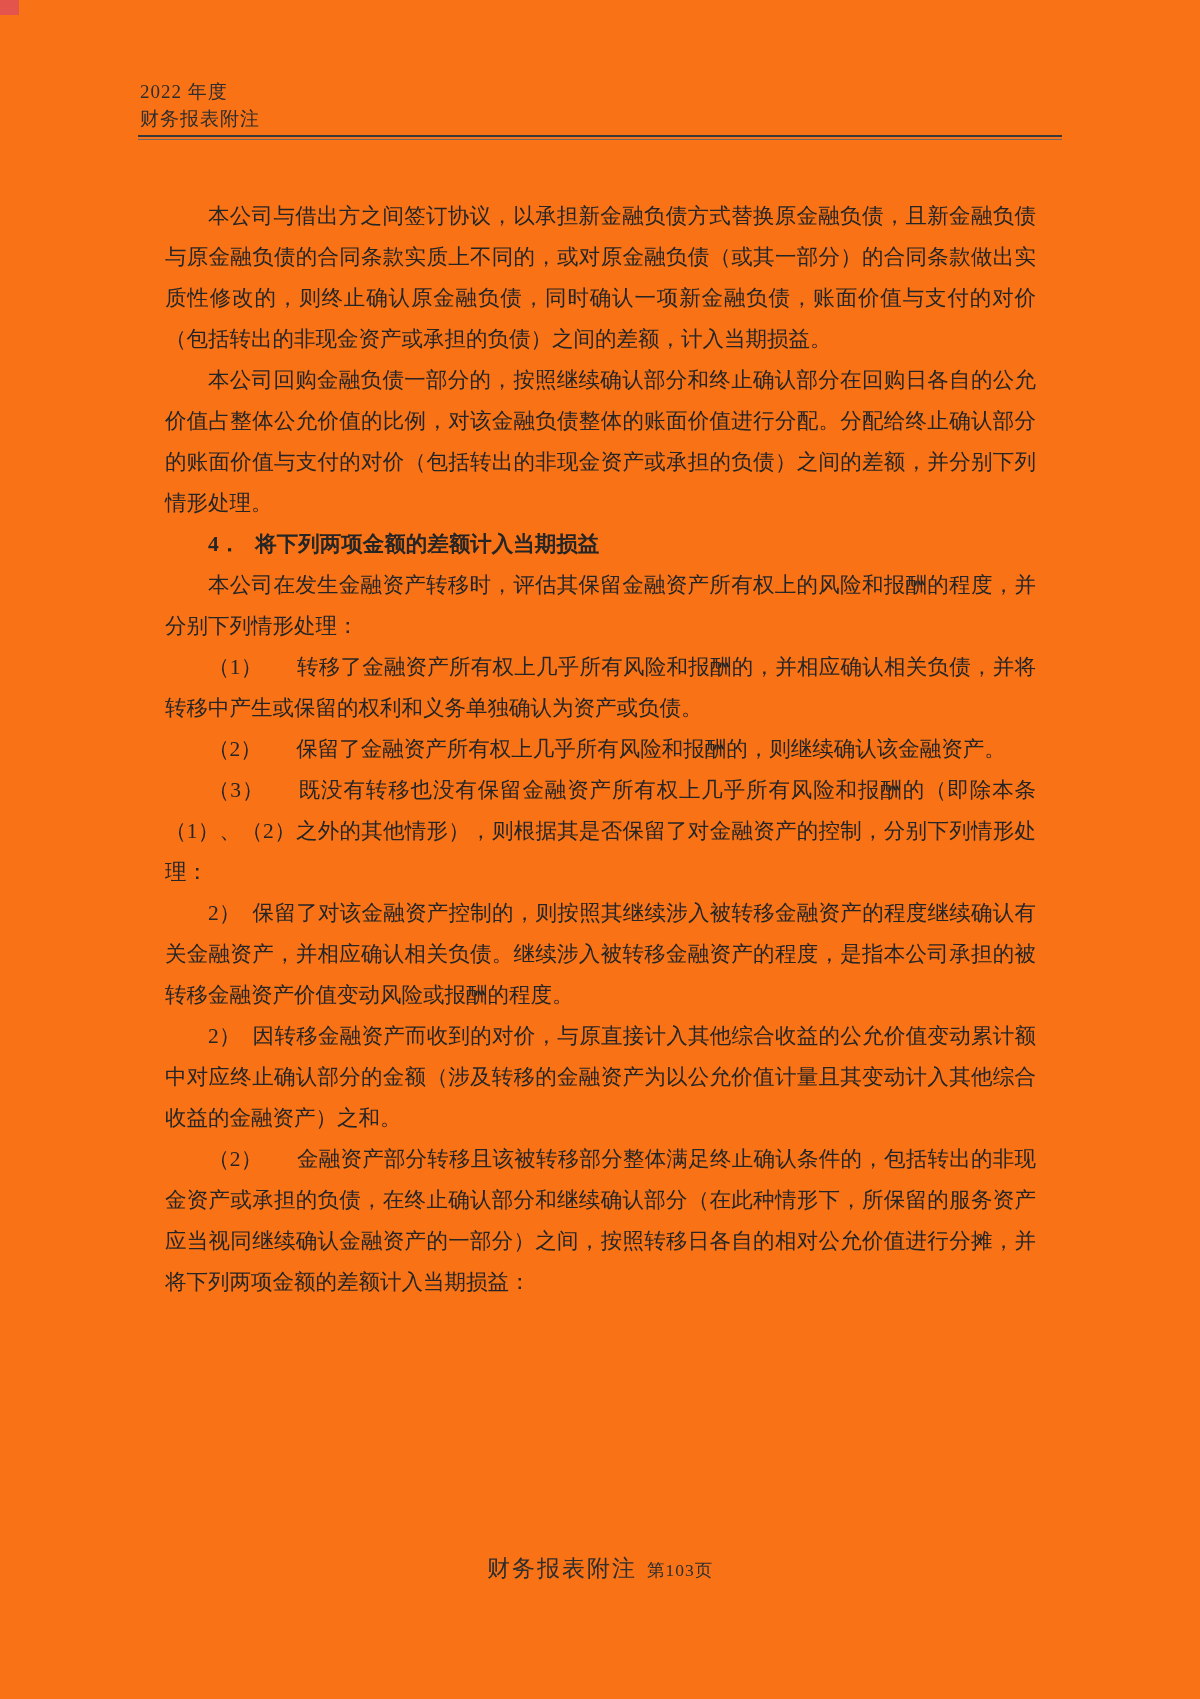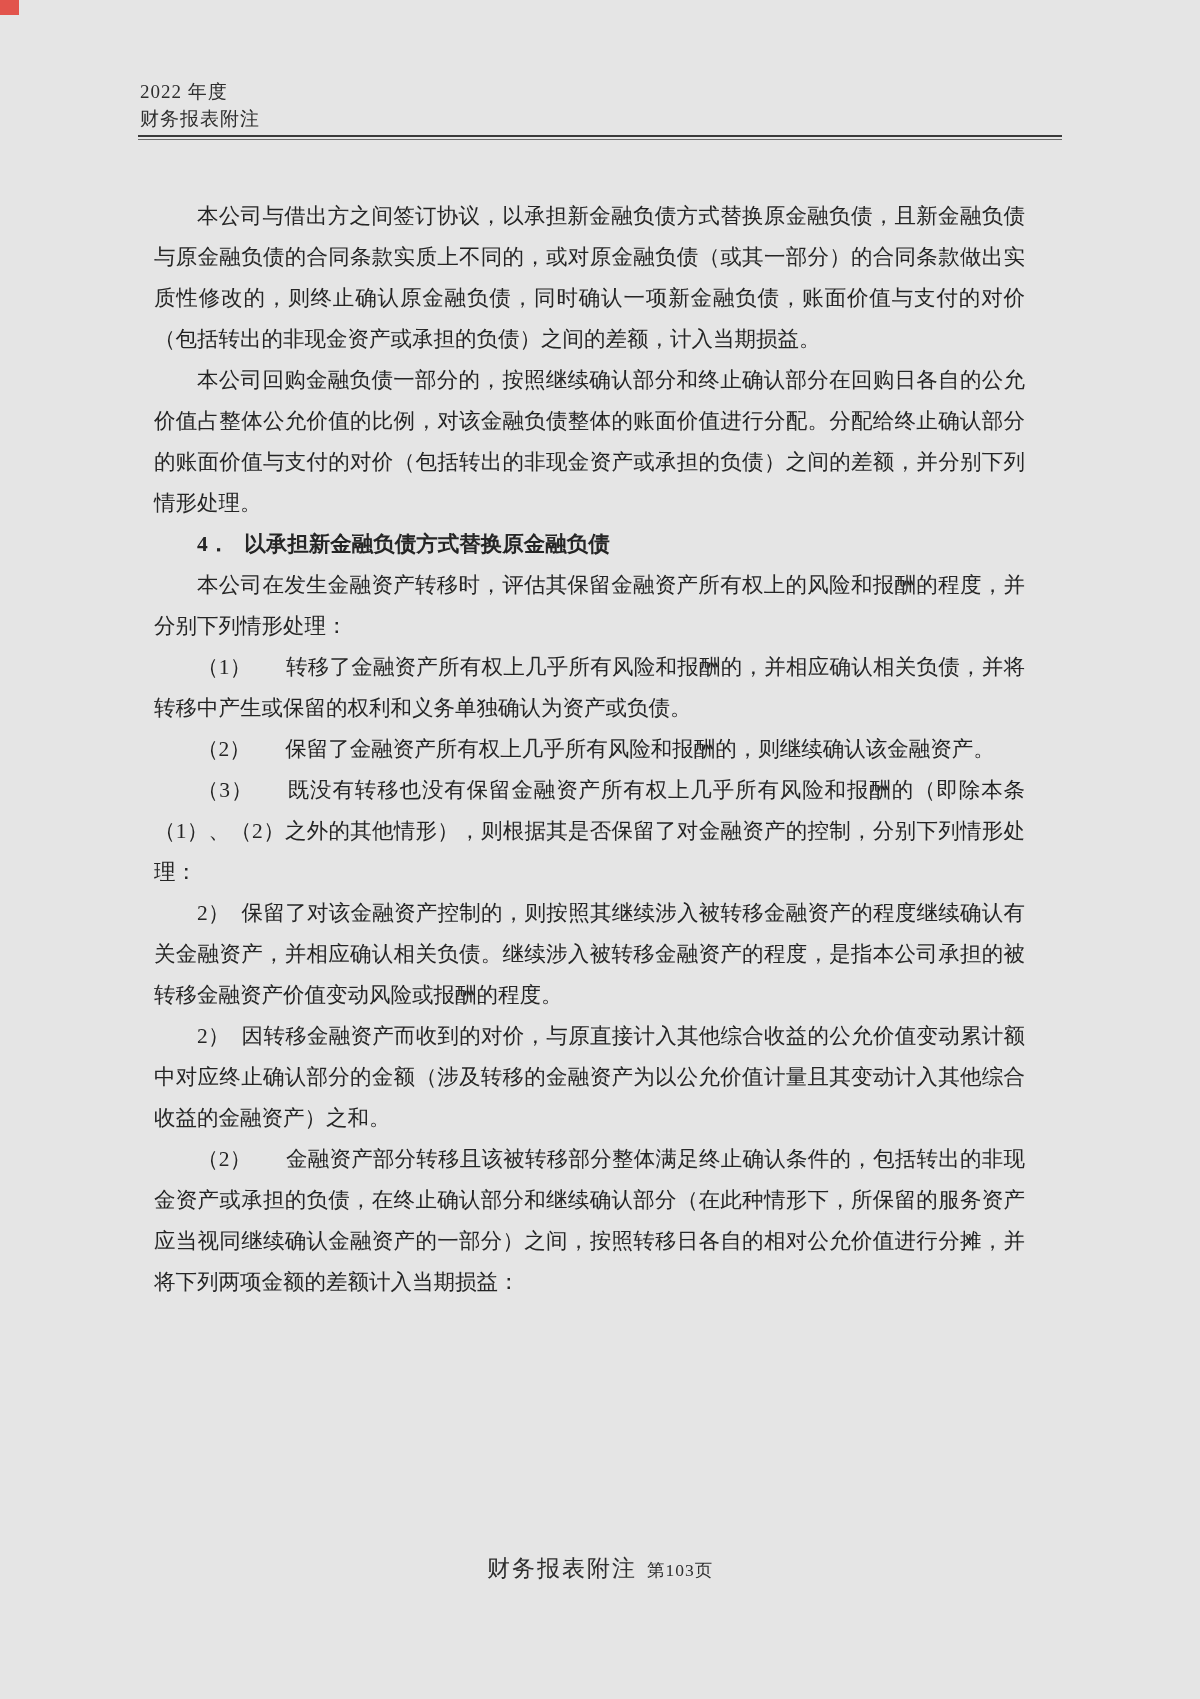--- a/index.html
+++ b/index.html
@@ -4,36 +4,36 @@
 <style>
   html,body{margin:0;padding:0;}
   body{
     width:1200px;height:1699px;
     background:#fbfbfb;
     font-family:"Liberation Serif","DejaVu Serif",serif;
     color:#262626;
     position:relative;
     overflow:hidden;
   }
-  .page{position:absolute;inset:0;background:#e5e5e5;}
+  .page{position:absolute;inset:0;background:#f97316;}
   .corner-mark{
     position:absolute;left:0;top:0;width:19px;height:15px;
     background:#e2544c;
   }
   .doc-header{
     position:absolute;left:140px;top:78px;width:922px;
     font-size:19px;line-height:27px;color:#2d2d2d;
     letter-spacing:1px;
   }
   .header-rule{
     position:absolute;left:138px;top:135px;width:924px;height:2px;
     border-top:2px solid #3a3a3a;border-bottom:1px solid #6a6a6a;
   }
   .doc-body{
-    position:absolute;left:154px;top:196px;width:871px;
+    position:absolute;left:165px;top:196px;width:871px;
     font-size:21.5px;line-height:41px;
     text-align:justify;
     color:#252525;
   }
   .doc-body p{
     margin:0;padding:0;
     text-indent:2em;
   }
   .doc-body p.heading{font-weight:bold;}
   .label-paren{padding-right:1.6em;}
@@ -60,21 +60,21 @@
   <div class="doc-header">
     <div>2022 年度</div>
     <div>财务报表附注</div>
   </div>
 
   <div class="header-rule"></div>
 
   <div class="doc-body" id="doc-body">
       <p class="para body"><span>本公司与借出方之间签订协议，以承担新金融负债方式替换原金融负债，且新金融负债与原金融负债的合同条款实质上不同的，或对原金融负债（或其一部分）的合同条款做出实质性修改的，则终止确认原金融负债，同时确认一项新金融负债，账面价值与支付的对价（包括转出的非现金资产或承担的负债）之间的差额，计入当期损益。</span></p>
       <p class="para body"><span>本公司回购金融负债一部分的，按照继续确认部分和终止确认部分在回购日各自的公允价值占整体公允价值的比例，对该金融负债整体的账面价值进行分配。分配给终止确认部分的账面价值与支付的对价（包括转出的非现金资产或承担的负债）之间的差额，并分别下列情形处理。</span></p>
-      <p class="para heading"><span class="label-heading">4．</span><span>以承担新金融负债方式替换原金融负债</span></p>
+      <p class="para heading"><span class="label-heading">4．</span><span>将下列两项金额的差额计入当期损益</span></p>
       <p class="para body"><span>本公司在发生金融资产转移时，评估其保留金融资产所有权上的风险和报酬的程度，并分别下列情形处理：</span></p>
       <p class="para item-paren"><span class="label-paren">（1）</span><span>转移了金融资产所有权上几乎所有风险和报酬的，并相应确认相关负债，并将转移中产生或保留的权利和义务单独确认为资产或负债。</span></p>
       <p class="para item-paren"><span class="label-paren">（2）</span><span>保留了金融资产所有权上几乎所有风险和报酬的，则继续确认该金融资产。</span></p>
       <p class="para item-paren"><span class="label-paren">（3）</span><span>既没有转移也没有保留金融资产所有权上几乎所有风险和报酬的（即除本条（1）、（2）之外的其他情形），则根据其是否保留了对金融资产的控制，分别下列情形处理：</span></p>
       <p class="para item-num"><span class="label-num">2）</span><span>保留了对该金融资产控制的，则按照其继续涉入被转移金融资产的程度继续确认有关金融资产，并相应确认相关负债。继续涉入被转移金融资产的程度，是指本公司承担的被转移金融资产价值变动风险或报酬的程度。</span></p>
       <p class="para item-num"><span class="label-num">2）</span><span>因转移金融资产而收到的对价，与原直接计入其他综合收益的公允价值变动累计额中对应终止确认部分的金额（涉及转移的金融资产为以公允价值计量且其变动计入其他综合收益的金融资产）之和。</span></p>
       <p class="para item-paren"><span class="label-paren">（2）</span><span>金融资产部分转移且该被转移部分整体满足终止确认条件的，包括转出的非现金资产或承担的负债，在终止确认部分和继续确认部分（在此种情形下，所保留的服务资产应当视同继续确认金融资产的一部分）之间，按照转移日各自的相对公允价值进行分摊，并将下列两项金额的差额计入当期损益：</span></p>
     </div>
 
   <div class="doc-footer">

